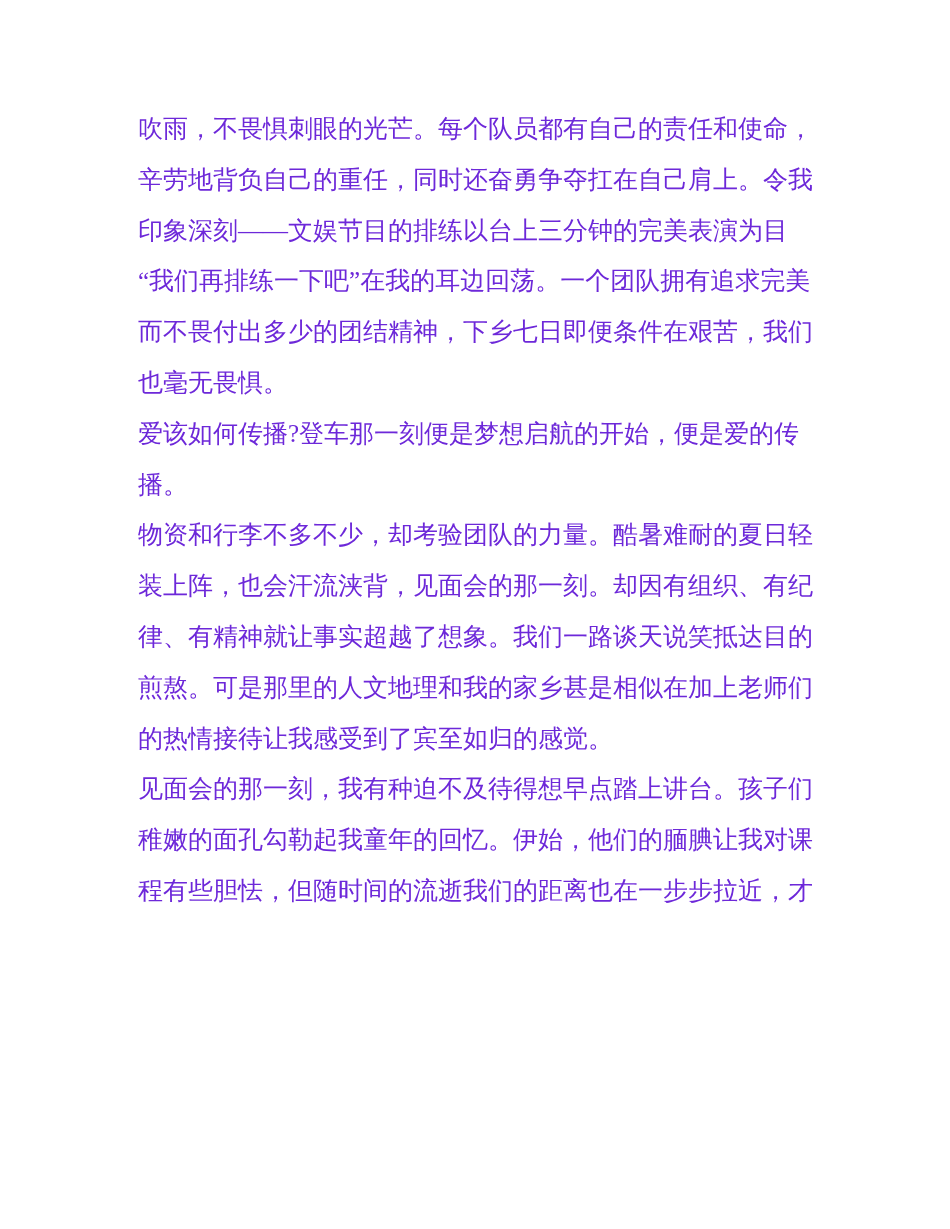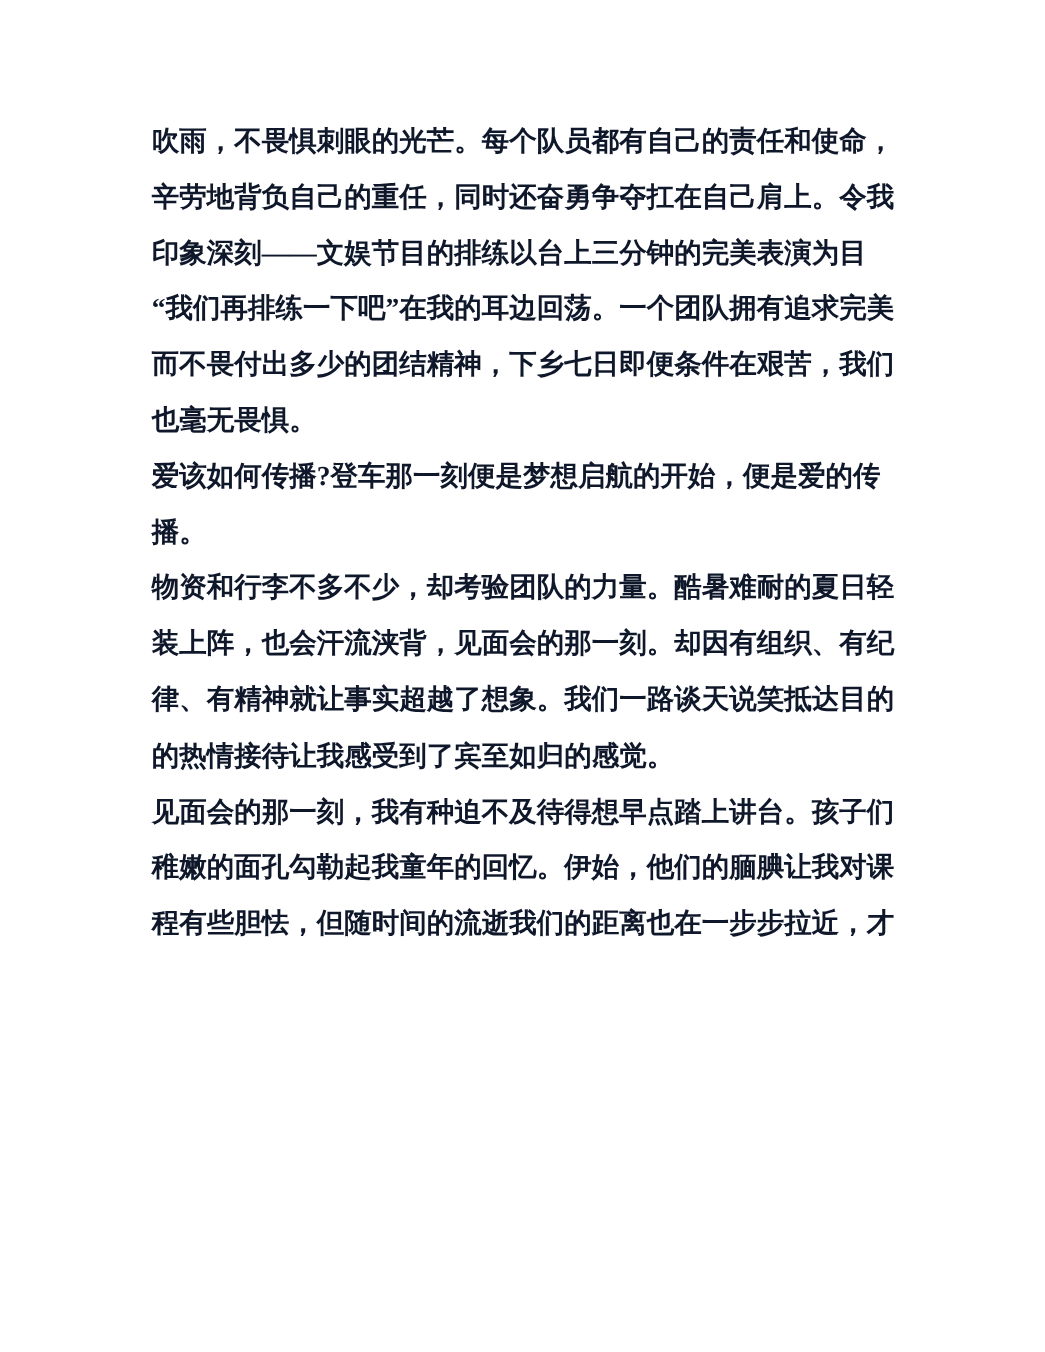--- a/index.html
+++ b/index.html
@@ -29,41 +29,42 @@
     position: absolute;
     left: 138px;
     top: 104px;
     width: 690px;
   }
 
   .text-line {
     font-size: 25px;
     line-height: 50.8px;
     height: 50.8px;
-    color: #0f172a;
+    color: #6d28d9;
     letter-spacing: 0px;
     white-space: nowrap;
-    font-weight: 700;
+    font-weight: 400;
     text-rendering: optimizeLegibility;
   }
 </style>
 </head>
 <body>
 
 <div class="page">
   <div class="text-block">
     <div class="text-line">吹雨，不畏惧刺眼的光芒。每个队员都有自己的责任和使命，</div>
     <div class="text-line">辛劳地背负自己的重任，同时还奋勇争夺扛在自己肩上。令我</div>
     <div class="text-line">印象深刻——文娱节目的排练以台上三分钟的完美表演为目</div>
     <div class="text-line">“我们再排练一下吧”在我的耳边回荡。一个团队拥有追求完美</div>
     <div class="text-line">而不畏付出多少的团结精神，下乡七日即便条件在艰苦，我们</div>
     <div class="text-line">也毫无畏惧。</div>
     <div class="text-line">爱该如何传播?登车那一刻便是梦想启航的开始，便是爱的传</div>
     <div class="text-line">播。</div>
     <div class="text-line">物资和行李不多不少，却考验团队的力量。酷暑难耐的夏日轻</div>
     <div class="text-line">装上阵，也会汗流浃背，见面会的那一刻。却因有组织、有纪</div>
     <div class="text-line">律、有精神就让事实超越了想象。我们一路谈天说笑抵达目的</div>
+    <div class="text-line">煎熬。可是那里的人文地理和我的家乡甚是相似在加上老师们</div>
     <div class="text-line">的热情接待让我感受到了宾至如归的感觉。</div>
     <div class="text-line">见面会的那一刻，我有种迫不及待得想早点踏上讲台。孩子们</div>
     <div class="text-line">稚嫩的面孔勾勒起我童年的回忆。伊始，他们的腼腆让我对课</div>
     <div class="text-line">程有些胆怯，但随时间的流逝我们的距离也在一步步拉近，才</div>
   </div>
 </div>
 
 </body></html>

